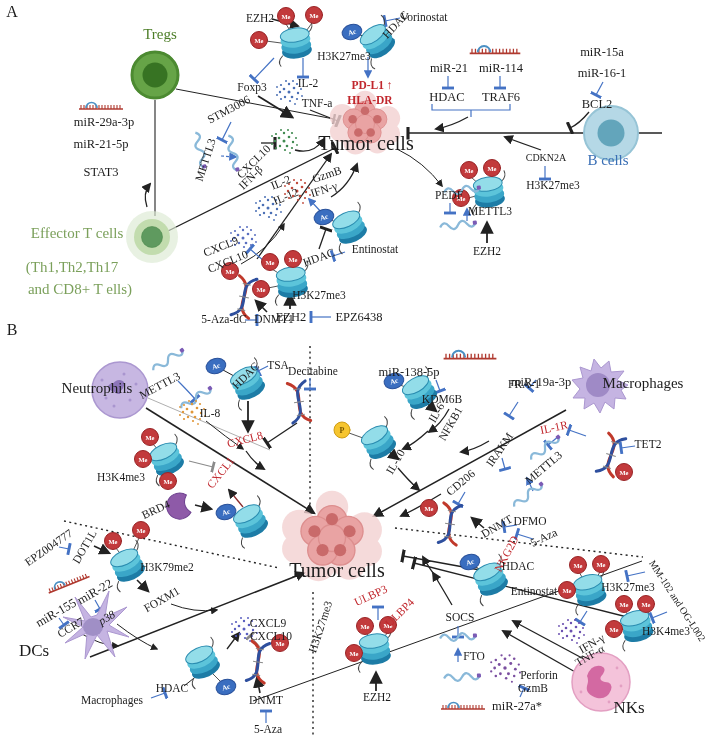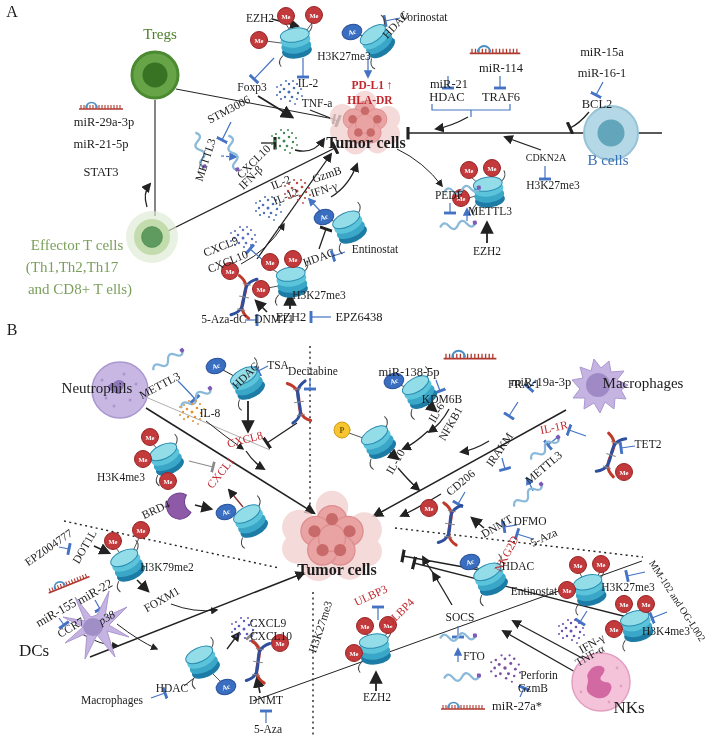--- a/index.html
+++ b/index.html
@@ -1,21 +1,21 @@
 <!DOCTYPE html>
 <html><head>
 <meta charset="utf-8">
 <style>
   html,body{margin:0;padding:0;background:#fff}
   .stage{position:relative;width:712px;height:741px;background:#ffffff;overflow:hidden;
          font-family:"Liberation Serif","DejaVu Serif",serif;}
   svg.base{position:absolute;left:0;top:0}
   .lbl{position:absolute;transform:translate(-50%,-50%) rotate(var(--r,0deg));
        font-size:11.5px;color:#1c1c1c;white-space:nowrap;line-height:1;}.sm{font-size:10px}.md{font-size:12.5px}.lg{font-size:15px}
-  .xl{font-size:16px;font-weight:bold}.xxl{font-size:17px}
+  .xl{font-size:20px;font-weight:normal}.xxl{font-size:17px}
   .pl{font-size:16px}
   .green{color:#4c7d27}.green2{color:#7ba05b}.blue{color:#3a6fb5}.red{color:#c1272d}
   .bold{font-weight:bold}.it{font-style:italic}
 </style>
 </head>
 <body>
 
 <div class="stage">
 
 <svg class="base" width="712" height="741" viewBox="0 0 712 741">
@@ -452,21 +452,21 @@
 <span class="lbl" style="left:260px;top:19px">EZH2</span>
 <span class="lbl" style="left:344px;top:57px">H3K27me3</span>
 <span class="lbl" style="left:424px;top:18px">Vorinostat</span>
 <span class="lbl" style="left:396px;top:25px;--r:-47deg">HDAC</span>
 <span class="lbl" style="left:252px;top:88px">Foxp3</span>
 <span class="lbl" style="left:308px;top:84px">IL-2</span>
 <span class="lbl" style="left:317px;top:104px">TNF-a</span>
 <span class="lbl red bold" style="left:372px;top:86px">PD-L1 ↑</span>
 <span class="lbl red bold" style="left:370px;top:101px">HLA-DR</span>
 <span class="lbl xl" style="left:366px;top:143px">Tumor cells</span>
-<span class="lbl md" style="left:449px;top:84px">miR-21</span>
+<span class="lbl md" style="left:449px;top:68px">miR-21</span>
 <span class="lbl md" style="left:501px;top:68px">miR-114</span>
 <span class="lbl md" style="left:447px;top:97px">HDAC</span>
 <span class="lbl md" style="left:501px;top:97px">TRAF6</span>
 <span class="lbl md" style="left:602px;top:52px">miR-15a</span>
 <span class="lbl md" style="left:602px;top:73px">miR-16-1</span>
 <span class="lbl md" style="left:597px;top:104px">BCL2</span>
 <span class="lbl lg blue" style="left:608px;top:160px">B cells</span>
 <span class="lbl sm" style="left:546px;top:158px">CDKN2A</span>
 <span class="lbl" style="left:449px;top:196px">PEDF</span>
 <span class="lbl" style="left:490px;top:212px">METTL3</span>
@@ -485,21 +485,21 @@
 <span class="lbl md" style="left:359px;top:317px">EPZ6438</span>
 <span class="lbl" style="left:224px;top:320px">5-Aza-dC</span>
 <span class="lbl" style="left:274px;top:320px">DNMT1</span>
 <span class="lbl md" style="left:104px;top:122px">miR-29a-3p</span>
 <span class="lbl md" style="left:101px;top:144px">miR-21-5p</span>
 <span class="lbl md" style="left:101px;top:172px">STAT3</span>
 <span class="lbl" style="left:229px;top:110px;--r:-28deg">STM3006</span>
 <span class="lbl" style="left:206px;top:160px;--r:-72deg">METTL3</span>
 <span class="lbl" style="left:254px;top:162px;--r:-45deg">CXCL10</span>
 <span class="lbl" style="left:251px;top:178px;--r:-45deg">IFN-β</span>
-<span class="lbl lg green2" style="left:77px;top:245px">Effector T cells</span>
+<span class="lbl lg green2" style="left:77px;top:233px">Effector T cells</span>
 <span class="lbl lg green2" style="left:72px;top:267px">(Th1,Th2,Th17</span>
 <span class="lbl lg green2" style="left:80px;top:289px">and CD8+ T ells)</span>
 
 <span class="lbl lg" style="left:97px;top:388px">Neutrophils</span>
 <span class="lbl" style="left:160px;top:386px;--r:-28deg">METTL3</span>
 <span class="lbl" style="left:278px;top:366px">TSA</span>
 <span class="lbl" style="left:246px;top:376px;--r:-45deg">HDAC</span>
 <span class="lbl" style="left:313px;top:372px">Decitabine</span>
 <span class="lbl" style="left:210px;top:414px">IL-8</span>
 <span class="lbl red" style="left:245px;top:440px;--r:-15deg">CXCL8</span>

